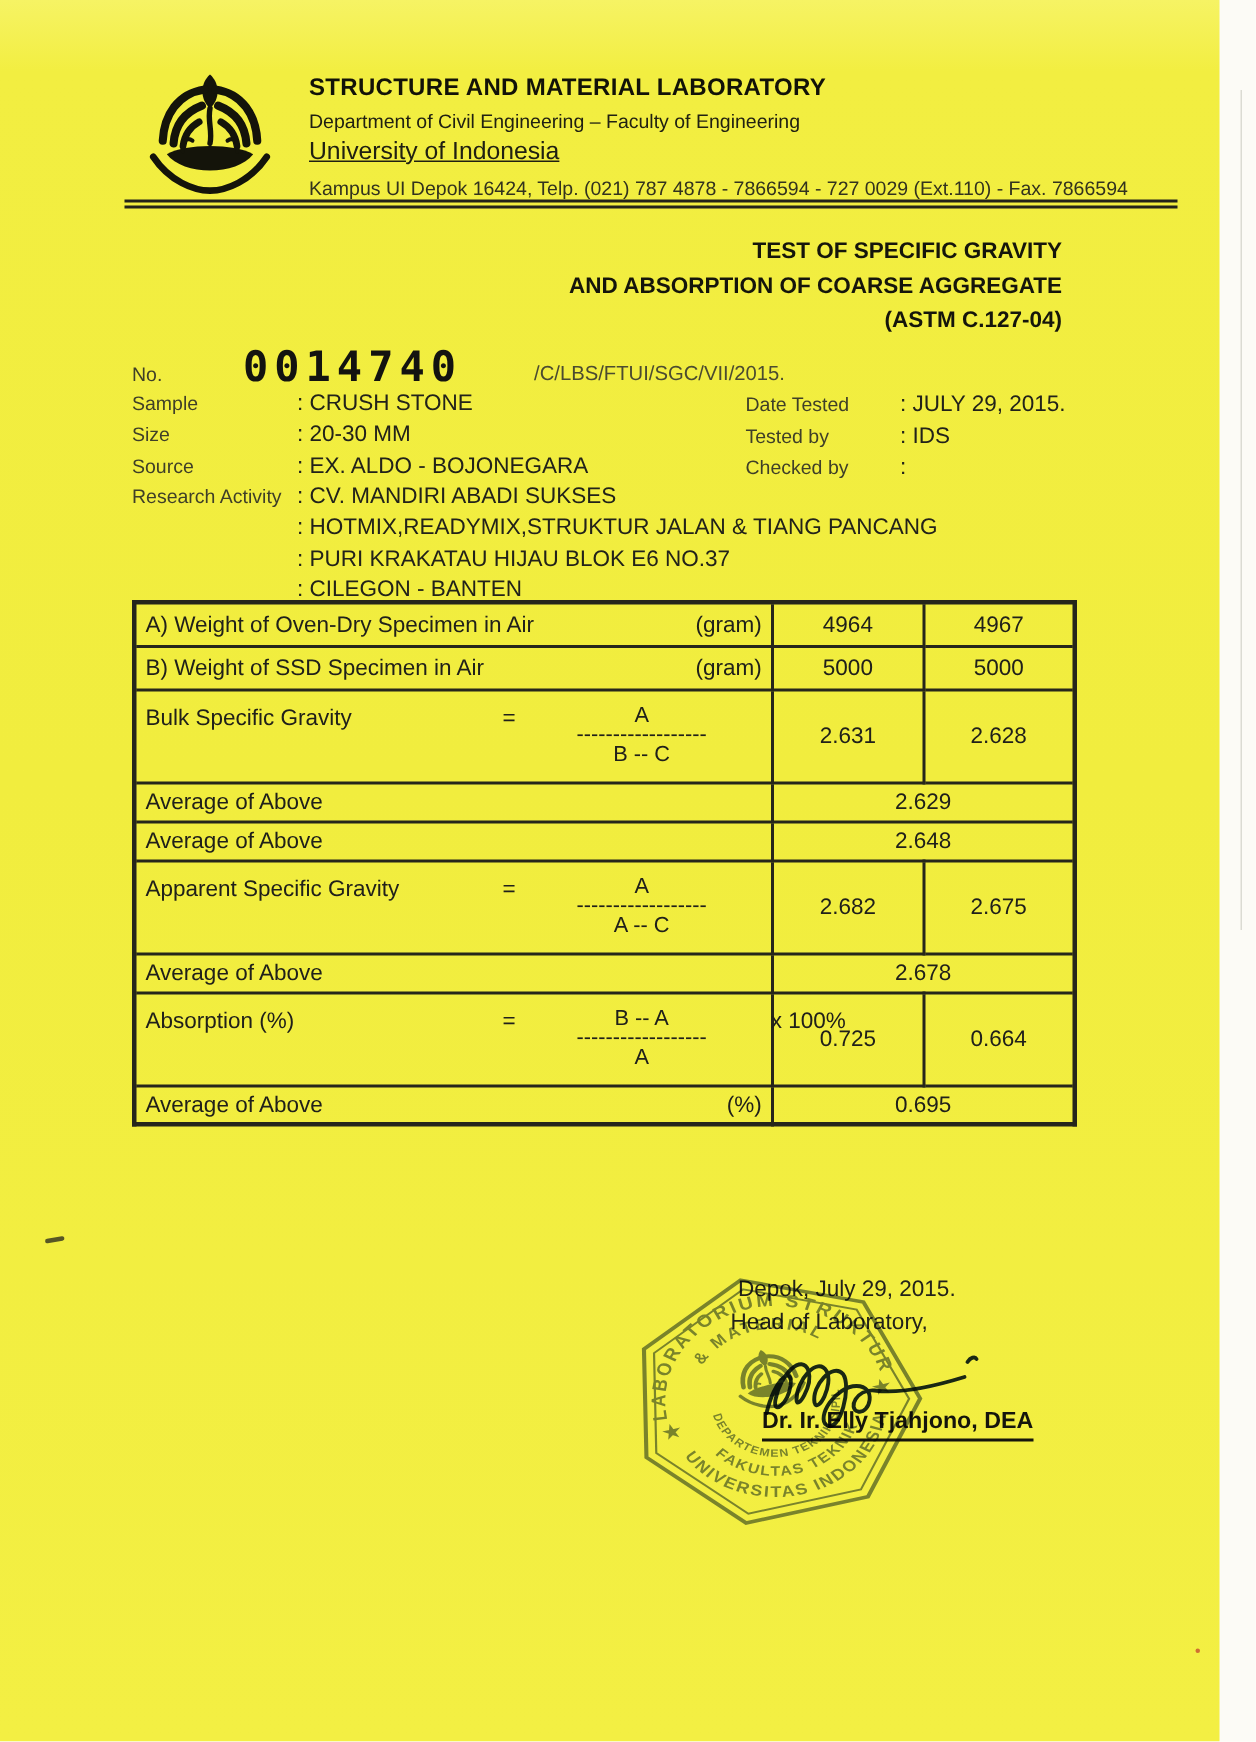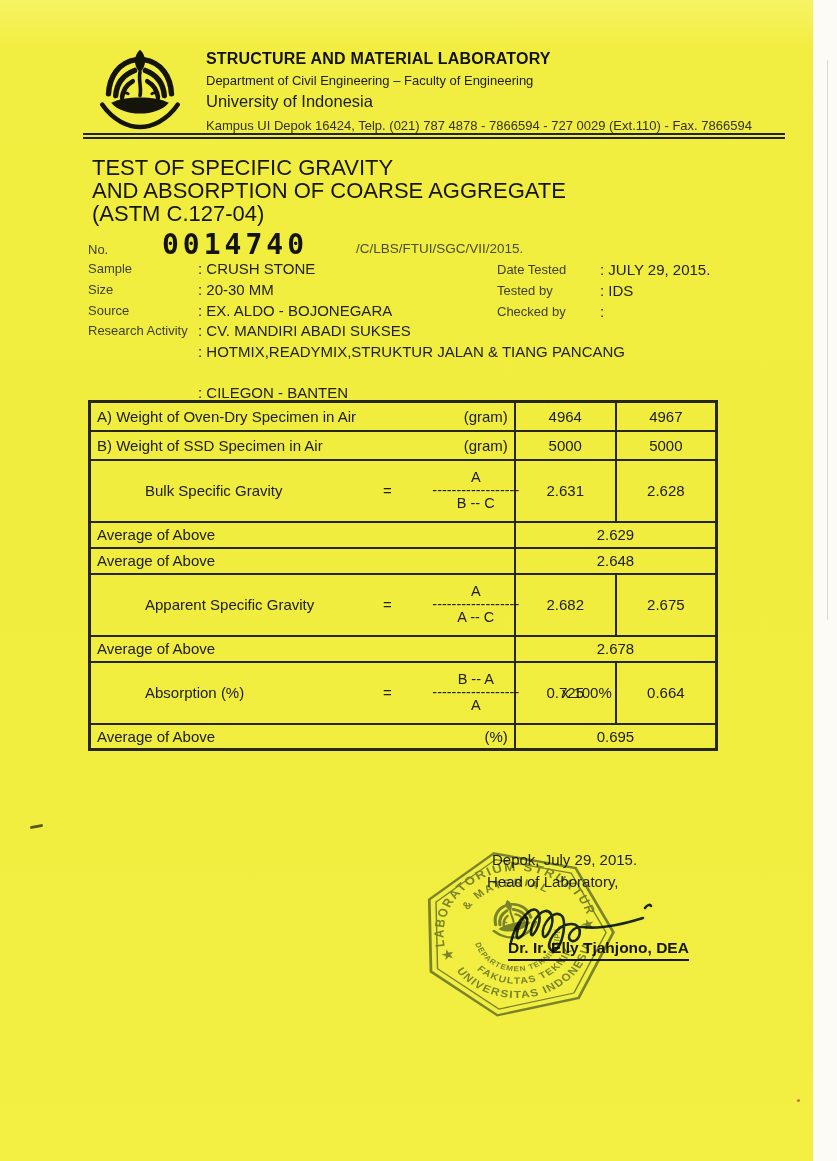--- a/index.html
+++ b/index.html
@@ -16,28 +16,28 @@
   }
   .scan-line { position:absolute; left:827px; top:60px; width:1px; height:560px; background:#c9c9c0; opacity:.65; }
   .pen-mark { position:absolute; left:30px; top:825px; width:13px; height:3px; background:#30301e; border-radius:2px; transform:rotate(-10deg); opacity:.8; }
   .red-speck { position:absolute; left:797px; top:1099px; width:3px; height:3px; background:#c0392b; border-radius:50%; opacity:.7; }
 
   
   .logo { position:absolute; left:84px; top:47px; width:112px; height:99px; color:#14140a; }
   .hdr { position:absolute; left:206px; top:50px; width:580px; }
   .hdr .lab { font-size:16px; font-weight:bold; letter-spacing:.2px; color:#121208; }
   .hdr .dept { font-size:13px; margin-top:5px; color:#202012; }
-  .hdr .univ { font-size:16.5px; margin-top:4px; color:#202012; }
+  .hdr .univ { font-size:16.5px; margin-top:4px; color:#202012;text-decoration:underline; }
   .hdr .addr { font-size:13px; margin-top:7px; color:#32321e; }
   .rule { position:absolute; left:83px; top:133px; width:702px; height:6px;
           border-top:2.5px solid #23231a; border-bottom:2px solid #23231a; }
 
   
-  .title { position:absolute; left:92px; top:156px; width:616px; text-align:left;
-           font-weight:normal; font-size:22px; line-height:23px; color:#15150b; }
+  .title { position:absolute; left:92px; top:156px; width:616px; text-align:right;
+           font-weight:bold; font-size:15px; line-height:23px; color:#15150b; }
 
   
   .info-label { font-size:13px; color:#3f3f28; }
   .info-value { font-size:15px; color:#22221a; }
   .no-row { position:absolute; left:88px; top:234px; }
   .no-lbl { position:absolute; left:0; top:8px; font-size:13px; color:#3f3f28; }
   .no-num { position:absolute; left:74px; top:-6px; font-family:"DejaVu Sans Mono", monospace;
             font-weight:bold; font-size:28px; letter-spacing:4px; color:#131310; }
   .no-suf { position:absolute; left:268px; top:7px; font-size:13.5px; color:#4b4b30; white-space:nowrap; }
   .frow-i { position:absolute; white-space:nowrap; }
@@ -48,21 +48,21 @@
   table.results { position:absolute; left:88px; top:400px; border-collapse:collapse;
                   table-layout:fixed; width:630px;border-radius:29px; }
   table.results td { border:2px solid #26261b; font-size:15px; color:#20201a; padding:0 6px; vertical-align:middle; }
   table.results { border:3px solid #26261b; }
   td.lcell { width:405px; }
   td.vcell { width:96px; text-align:center; }
   tr.mrow { height:29px; }
   tr.trow { height:62px; }
   tr.arow { height:26px; }
   .lr { display:flex; justify-content:space-between; align-items:center; }
-  .frow { display:flex; align-items:center;margin-left:48px; }
+  .frow { display:flex; align-items:flex-start; }
   .fname { width:238px; flex:none; }
   .eq { flex:none; margin-right:8px; }
   .frac { flex:none; width:152px; display:flex; flex-direction:column; align-items:center;
           text-align:center; line-height:15px; font-size:14.5px; }
   .frac .dash { letter-spacing:0; line-height:11px; }
   .fsuf { flex:none; margin-left:10px; }
 
   
   .place-date { position:absolute; left:492px; top:851px; font-size:15px; }
   .head-title { position:absolute; left:487px; top:873px; font-size:15px; }
@@ -130,20 +130,21 @@
   </div>
   <div class="frow-i" style="left:88px; top:302px; height:20px;">
     <span class="lab info-label">Source</span>
     <span class="val info-value" style="left:110px;">: EX. ALDO - BOJONEGARA</span>
   </div>
   <div class="frow-i" style="left:88px; top:322px; height:20px;">
     <span class="lab info-label">Research Activity</span>
     <span class="val info-value" style="left:110px;">: CV. MANDIRI ABADI SUKSES</span>
   </div>
   <div class="frow-i info-value" style="left:198px; top:343px;">: HOTMIX,READYMIX,STRUKTUR JALAN &amp; TIANG PANCANG</div>
+  <div class="frow-i info-value" style="left:198px; top:364px;">: PURI KRAKATAU HIJAU BLOK E6 NO.37</div>
   <div class="frow-i info-value" style="left:198px; top:384px;">: CILEGON - BANTEN</div>
 
   <div class="frow-i" style="left:497px; top:261px; height:20px;">
     <span class="lab info-label">Date Tested</span>
     <span class="val info-value" style="left:103px;">: JULY 29, 2015.</span>
   </div>
   <div class="frow-i" style="left:497px; top:282px; height:20px;">
     <span class="lab info-label">Tested by</span>
     <span class="val info-value" style="left:103px;">: IDS</span>
   </div>

